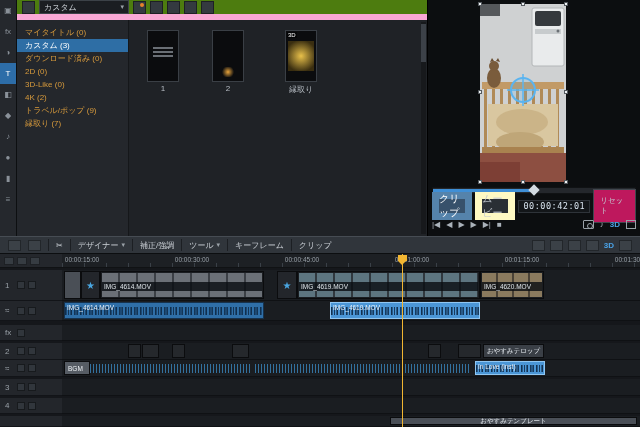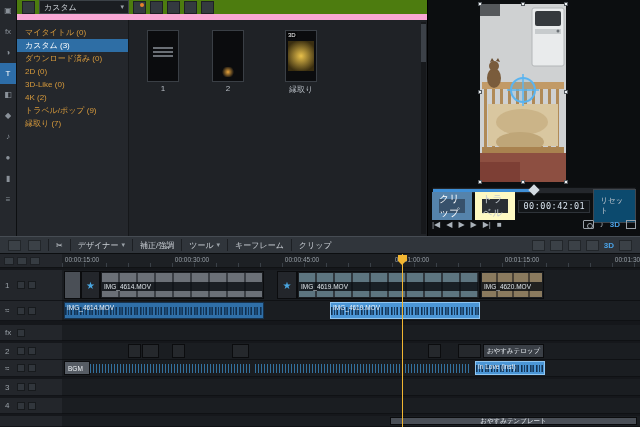--- a/index.html
+++ b/index.html
@@ -40,21 +40,21 @@
   .preview{position:absolute;left:427px;top:0;width:213px;height:236px;background:#0c0e10;border-left:1px solid #000}
   .video-wrap{position:absolute;left:52px;top:4px;width:86px;height:178px;background:#cfd1d2}
   .hd{position:absolute;width:4px;height:4px;background:#eef1f3;border:1px solid #565b60;z-index:3}
   .scrub{position:absolute;left:4px;right:4px;top:187px;height:7px;background:#24272c;border:1px solid #101214}
   .scrub-fill{position:absolute;left:0;top:1px;bottom:1px;width:50%;background:#3f8fd6}
   .scrub-handle{position:absolute;left:50%;top:-2px;width:8px;height:8px;background:#d3dae0;transform:rotate(45deg);margin-left:-4px}
   .pv-row1{position:absolute;left:4px;right:4px;top:199px;height:14px;display:flex;align-items:center;gap:3px}
   .pv-tab{width:42px;height:28px;background:#2a2f35;border:7px solid #fef9c3;display:flex;align-items:center;justify-content:center;font-size:10px;color:#c3c9d0;cursor:pointer}
   .pv-tab.active{background:#37516b;border-color:#5583ab;color:#fff}
   .timecode{height:13px;background:#131619;border:1px solid #2e3339;display:flex;align-items:center;padding:0 4px;font-size:8.5px;color:#d8e4ef;letter-spacing:.5px;font-family:"DejaVu Sans Mono","Liberation Mono",monospace}
-  .reset-btn{margin-left:auto;height:13px;background:#0c4a6e;border:1px solid #41474e;display:flex;align-items:center;padding:16px 6px;font-size:7.5px;color:#c3c9d0;cursor:pointer}
+  .reset-btn{margin-left:auto;height:13px;background:#be185d;border:1px solid #41474e;display:flex;align-items:center;padding:16px 6px;font-size:7.5px;color:#c3c9d0;cursor:pointer}
   .pv-row2{position:absolute;left:4px;right:4px;top:217px;height:15px;display:flex;align-items:center;gap:6px}
   .tr-btn{font-size:8px;color:#aab2ba;cursor:pointer;line-height:1}
   .tr-right{margin-left:auto;display:flex;align-items:center;gap:6px}
   .cam-ic{width:11px;height:9px;border:1px solid #9aa1a8;border-radius:1px;position:relative}
   .cam-ic::after{content:"";position:absolute;left:3px;top:2px;width:4px;height:4px;border:1px solid #9aa1a8;border-radius:50%}
   .fs-ic{width:10px;height:9px;border:1px solid #9aa1a8;position:relative}
   .threed{font-size:8px;font-weight:bold;color:#4aa3e8}
 
   
   .toolbar{position:absolute;left:0;top:236px;width:640px;height:18px;background:#30353b;border-top:1px solid #464c53;border-bottom:1px solid #0c0e10;display:flex;align-items:center;gap:7px;padding:0 8px;font-size:8px;color:#ccd1d7}
@@ -209,21 +209,21 @@
       <div class="hd" style="right:-2px;bottom:-2px"></div>
     </div>
 
     <div class="scrub">
       <div class="scrub-fill"></div>
       <div class="scrub-handle"></div>
     </div>
 
     <div class="pv-row1">
       <div class="pv-tab active">クリップ</div>
-      <div class="pv-tab">トラベル</div>
+      <div class="pv-tab">ムービー</div>
       <div class="timecode">00:00:42:01</div>
       <div class="reset-btn">リセット</div>
     </div>
 
     <div class="pv-row2">
       <span class="tr-btn">|◀</span>
       <span class="tr-btn">◀</span>
       <span class="tr-btn">▶</span>
       <span class="tr-btn">▶</span>
       <span class="tr-btn">▶|</span>

